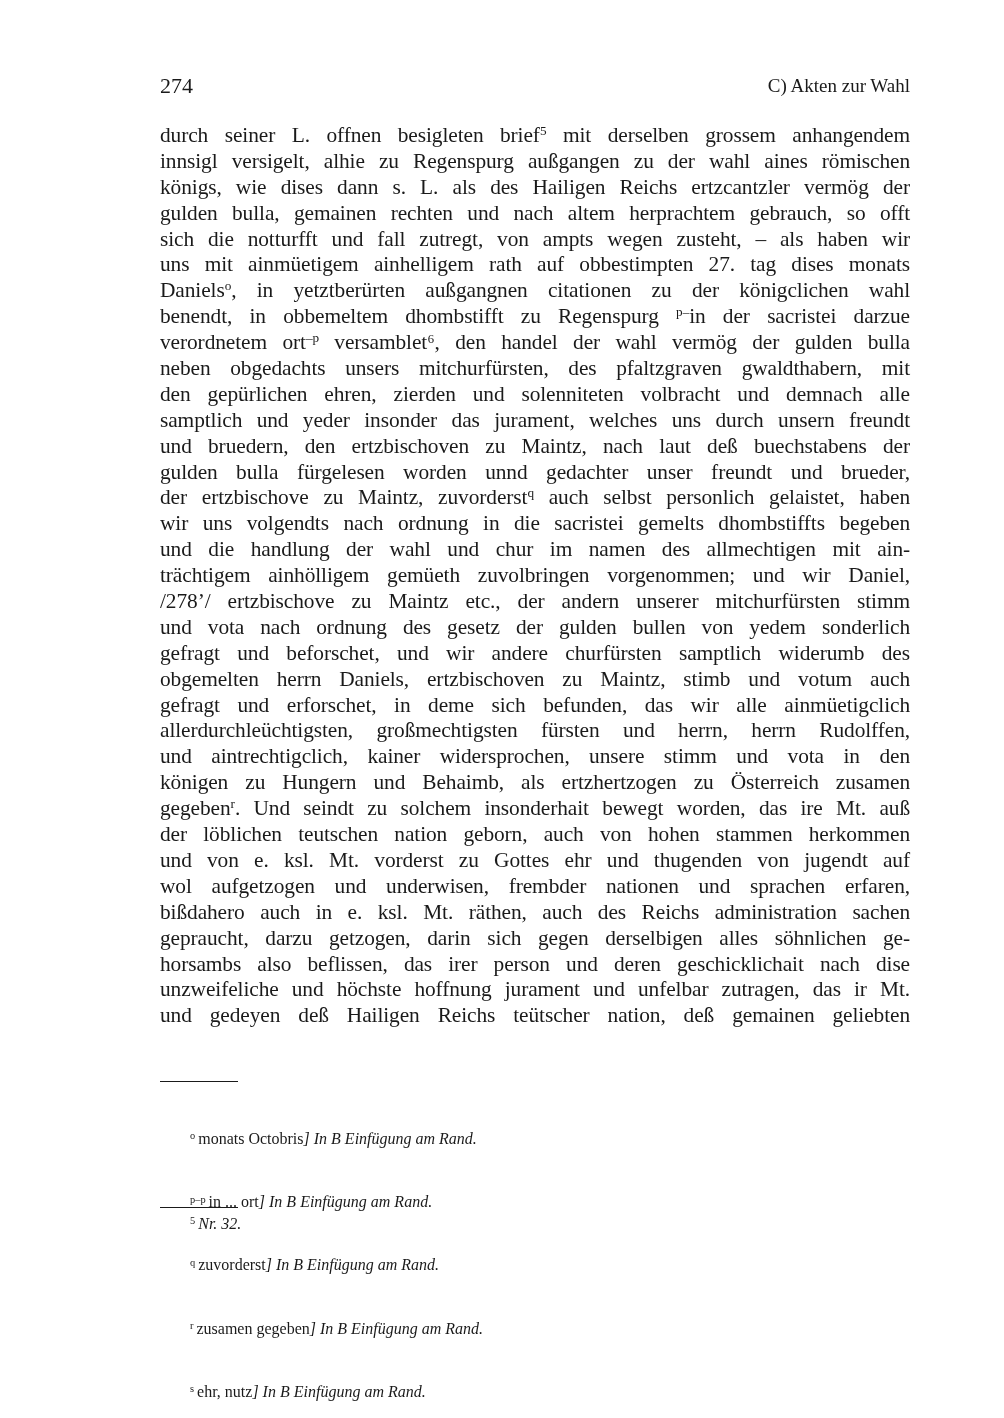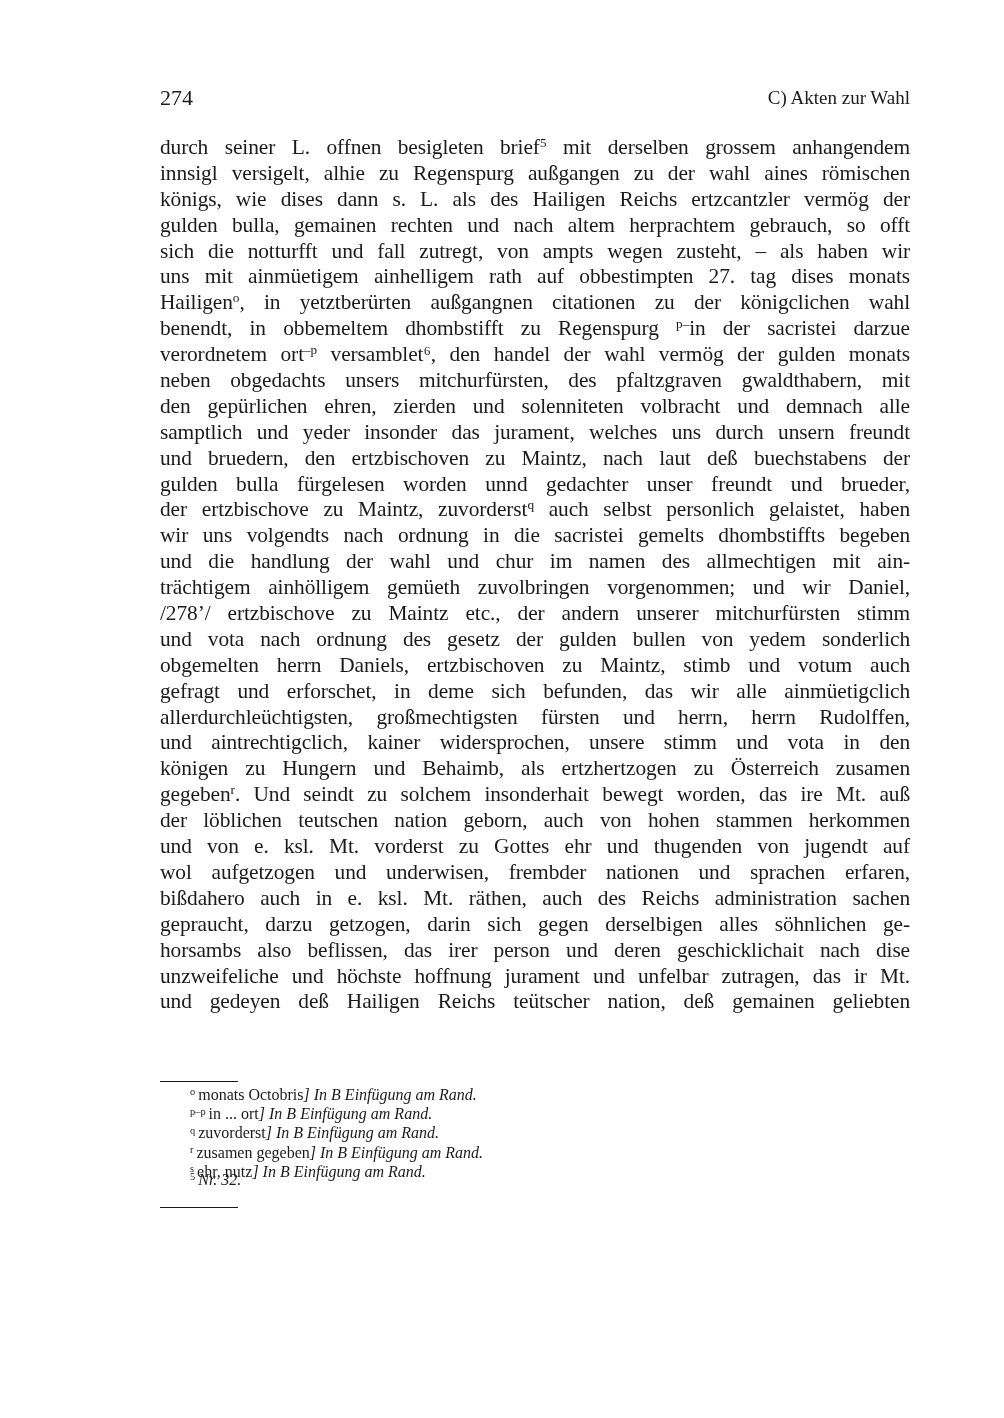--- a/index.html
+++ b/index.html
@@ -1,61 +1,62 @@
 <!DOCTYPE html>
 <html><head>
   <meta charset="utf-8">
   <style>
     html, body { margin: 0; padding: 0; background: #ffffff; }
     body { width: 1004px; height: 1418px; position: relative; overflow: hidden;
            font-family: "Liberation Serif", "DejaVu Serif", serif; color: #1a1a1a; }
-    .page { position: absolute; left: 160px; top: 80px; width: 750px; }
+    .page { position: absolute; left: 160px; top: 68px; width: 750px; }
     .header { position: relative; height: 36px; font-size: 22px; line-height: 36px; }
     .page-num { position: absolute; left: 0; top: 0; }
     .running-head { position: absolute; left: 0; right: 0; text-align: right; font-size: 19px; top: 0; }
     .body-text { margin-top: 19px; font-size: 21.4px; line-height: 25.9px; text-align: justify;
                  letter-spacing: -0.1px; }
     .body-line { display: block; text-align: justify; text-align-last: justify; white-space: nowrap;
                  height: 25.9px; overflow: visible; }
     sup { font-size: 0.62em; line-height: 0; vertical-align: 0.55em; }
     .fn-rule { position: absolute; width: 78px; height: 0; border-top: 1px solid #1a1a1a; left: 160px; }
     .footnotes { position: absolute; left: 190px; font-size: 16px; line-height: 19.2px; }
-    .fn-line { display: block; white-space: nowrap; }
+    .fn-line { display: block; white-space: nowrap; margin-top: 44px; }
     .fn-mark { font-size: 0.65em; vertical-align: 0.45em; line-height: 0; margin-right: 3px; }
     i { font-style: italic; }
   </style>
 </head>
 <body>
 
 <div class="page">
   <div class="header">
     <span class="page-num">274</span>
     <span class="running-head">C) Akten zur Wahl</span>
   </div>
   <div class="body-text" id="body-text">
       <span class="body-line"><span>durch seiner L. offnen besigleten brief</span><sup>5</sup><span> mit derselben grossem anhangendem</span></span>
       <span class="body-line"><span>innsigl versigelt, alhie zu Regenspurg außgangen zu der wahl aines römischen</span></span>
       <span class="body-line"><span>königs, wie dises dann s. L. als des Hailigen Reichs ertzcantzler vermög der</span></span>
       <span class="body-line"><span>gulden bulla, gemainen rechten und nach altem herprachtem gebrauch, so offt</span></span>
       <span class="body-line"><span>sich die notturfft und fall zutregt, von ampts wegen zusteht, – als haben wir</span></span>
       <span class="body-line"><span>uns mit ainmüetigem ainhelligem rath auf obbestimpten 27. tag dises monats</span></span>
-      <span class="body-line"><span>Hailigen</span><sup>o</sup><span>, in yetztberürten außgangnen citationen zu der königclichen wahl</span></span>
+      <span class="body-line"><span>Daniels</span><sup>o</sup><span>, in yetztberürten außgangnen citationen zu der königclichen wahl</span></span>
       <span class="body-line"><span>benendt, in obbemeltem dhombstifft zu Regenspurg </span><sup>p–</sup><span>in der sacristei darzue</span></span>
-      <span class="body-line"><span>verordnetem ort</span><sup>–p</sup><span> versamblet⁶, den handel der wahl vermög der gulden monats</span></span>
+      <span class="body-line"><span>verordnetem ort</span><sup>–p</sup><span> versamblet⁶, den handel der wahl vermög der gulden bulla</span></span>
       <span class="body-line"><span>neben obgedachts unsers mitchurfürsten, des pfaltzgraven gwaldthabern, mit</span></span>
       <span class="body-line"><span>den gepürlichen ehren, zierden und solenniteten volbracht und demnach alle</span></span>
       <span class="body-line"><span>samptlich und yeder insonder das jurament, welches uns durch unsern freundt</span></span>
       <span class="body-line"><span>und bruedern, den ertzbischoven zu Maintz, nach laut deß buechstabens der</span></span>
       <span class="body-line"><span>gulden bulla fürgelesen worden unnd gedachter unser freundt und brueder,</span></span>
       <span class="body-line"><span>der ertzbischove zu Maintz, zuvorderst</span><sup>q</sup><span> auch selbst personlich gelaistet, haben</span></span>
       <span class="body-line"><span>wir uns volgendts nach ordnung in die sacristei gemelts dhombstiffts begeben</span></span>
       <span class="body-line"><span>und die handlung der wahl und chur im namen des allmechtigen mit ain-</span></span>
       <span class="body-line"><span>trächtigem ainhölligem gemüeth zuvolbringen vorgenommen; und wir Daniel,</span></span>
       <span class="body-line"><span>/278’/ ertzbischove zu Maintz etc., der andern unserer mitchurfürsten stimm</span></span>
       <span class="body-line"><span>und vota nach ordnung des gesetz der gulden bullen von yedem sonderlich</span></span>
+      <span class="body-line"><span>gefragt und beforschet, und wir andere churfürsten samptlich widerumb des</span></span>
       <span class="body-line"><span>obgemelten herrn Daniels, ertzbischoven zu Maintz, stimb und votum auch</span></span>
       <span class="body-line"><span>gefragt und erforschet, in deme sich befunden, das wir alle ainmüetigclich</span></span>
       <span class="body-line"><span>allerdurchleüchtigsten, großmechtigsten fürsten und herrn, herrn Rudolffen,</span></span>
       <span class="body-line"><span>und aintrechtigclich, kainer widersprochen, unsere stimm und vota in den</span></span>
       <span class="body-line"><span>königen zu Hungern und Behaimb, als ertzhertzogen zu Österreich zusamen</span></span>
       <span class="body-line"><span>gegeben</span><sup>r</sup><span>. Und seindt zu solchem insonderhait bewegt worden, das ire Mt. auß</span></span>
       <span class="body-line"><span>der löblichen teutschen nation geborn, auch von hohen stammen herkommen</span></span>
       <span class="body-line"><span>und von e. ksl. Mt. vorderst zu Gottes ehr und thugenden von jugendt auf</span></span>
       <span class="body-line"><span>wol aufgetzogen und underwisen, frembder nationen und sprachen erfaren,</span></span>
       <span class="body-line"><span>bißdahero auch in e. ksl. Mt. räthen, auch des Reichs administration sachen</span></span>

